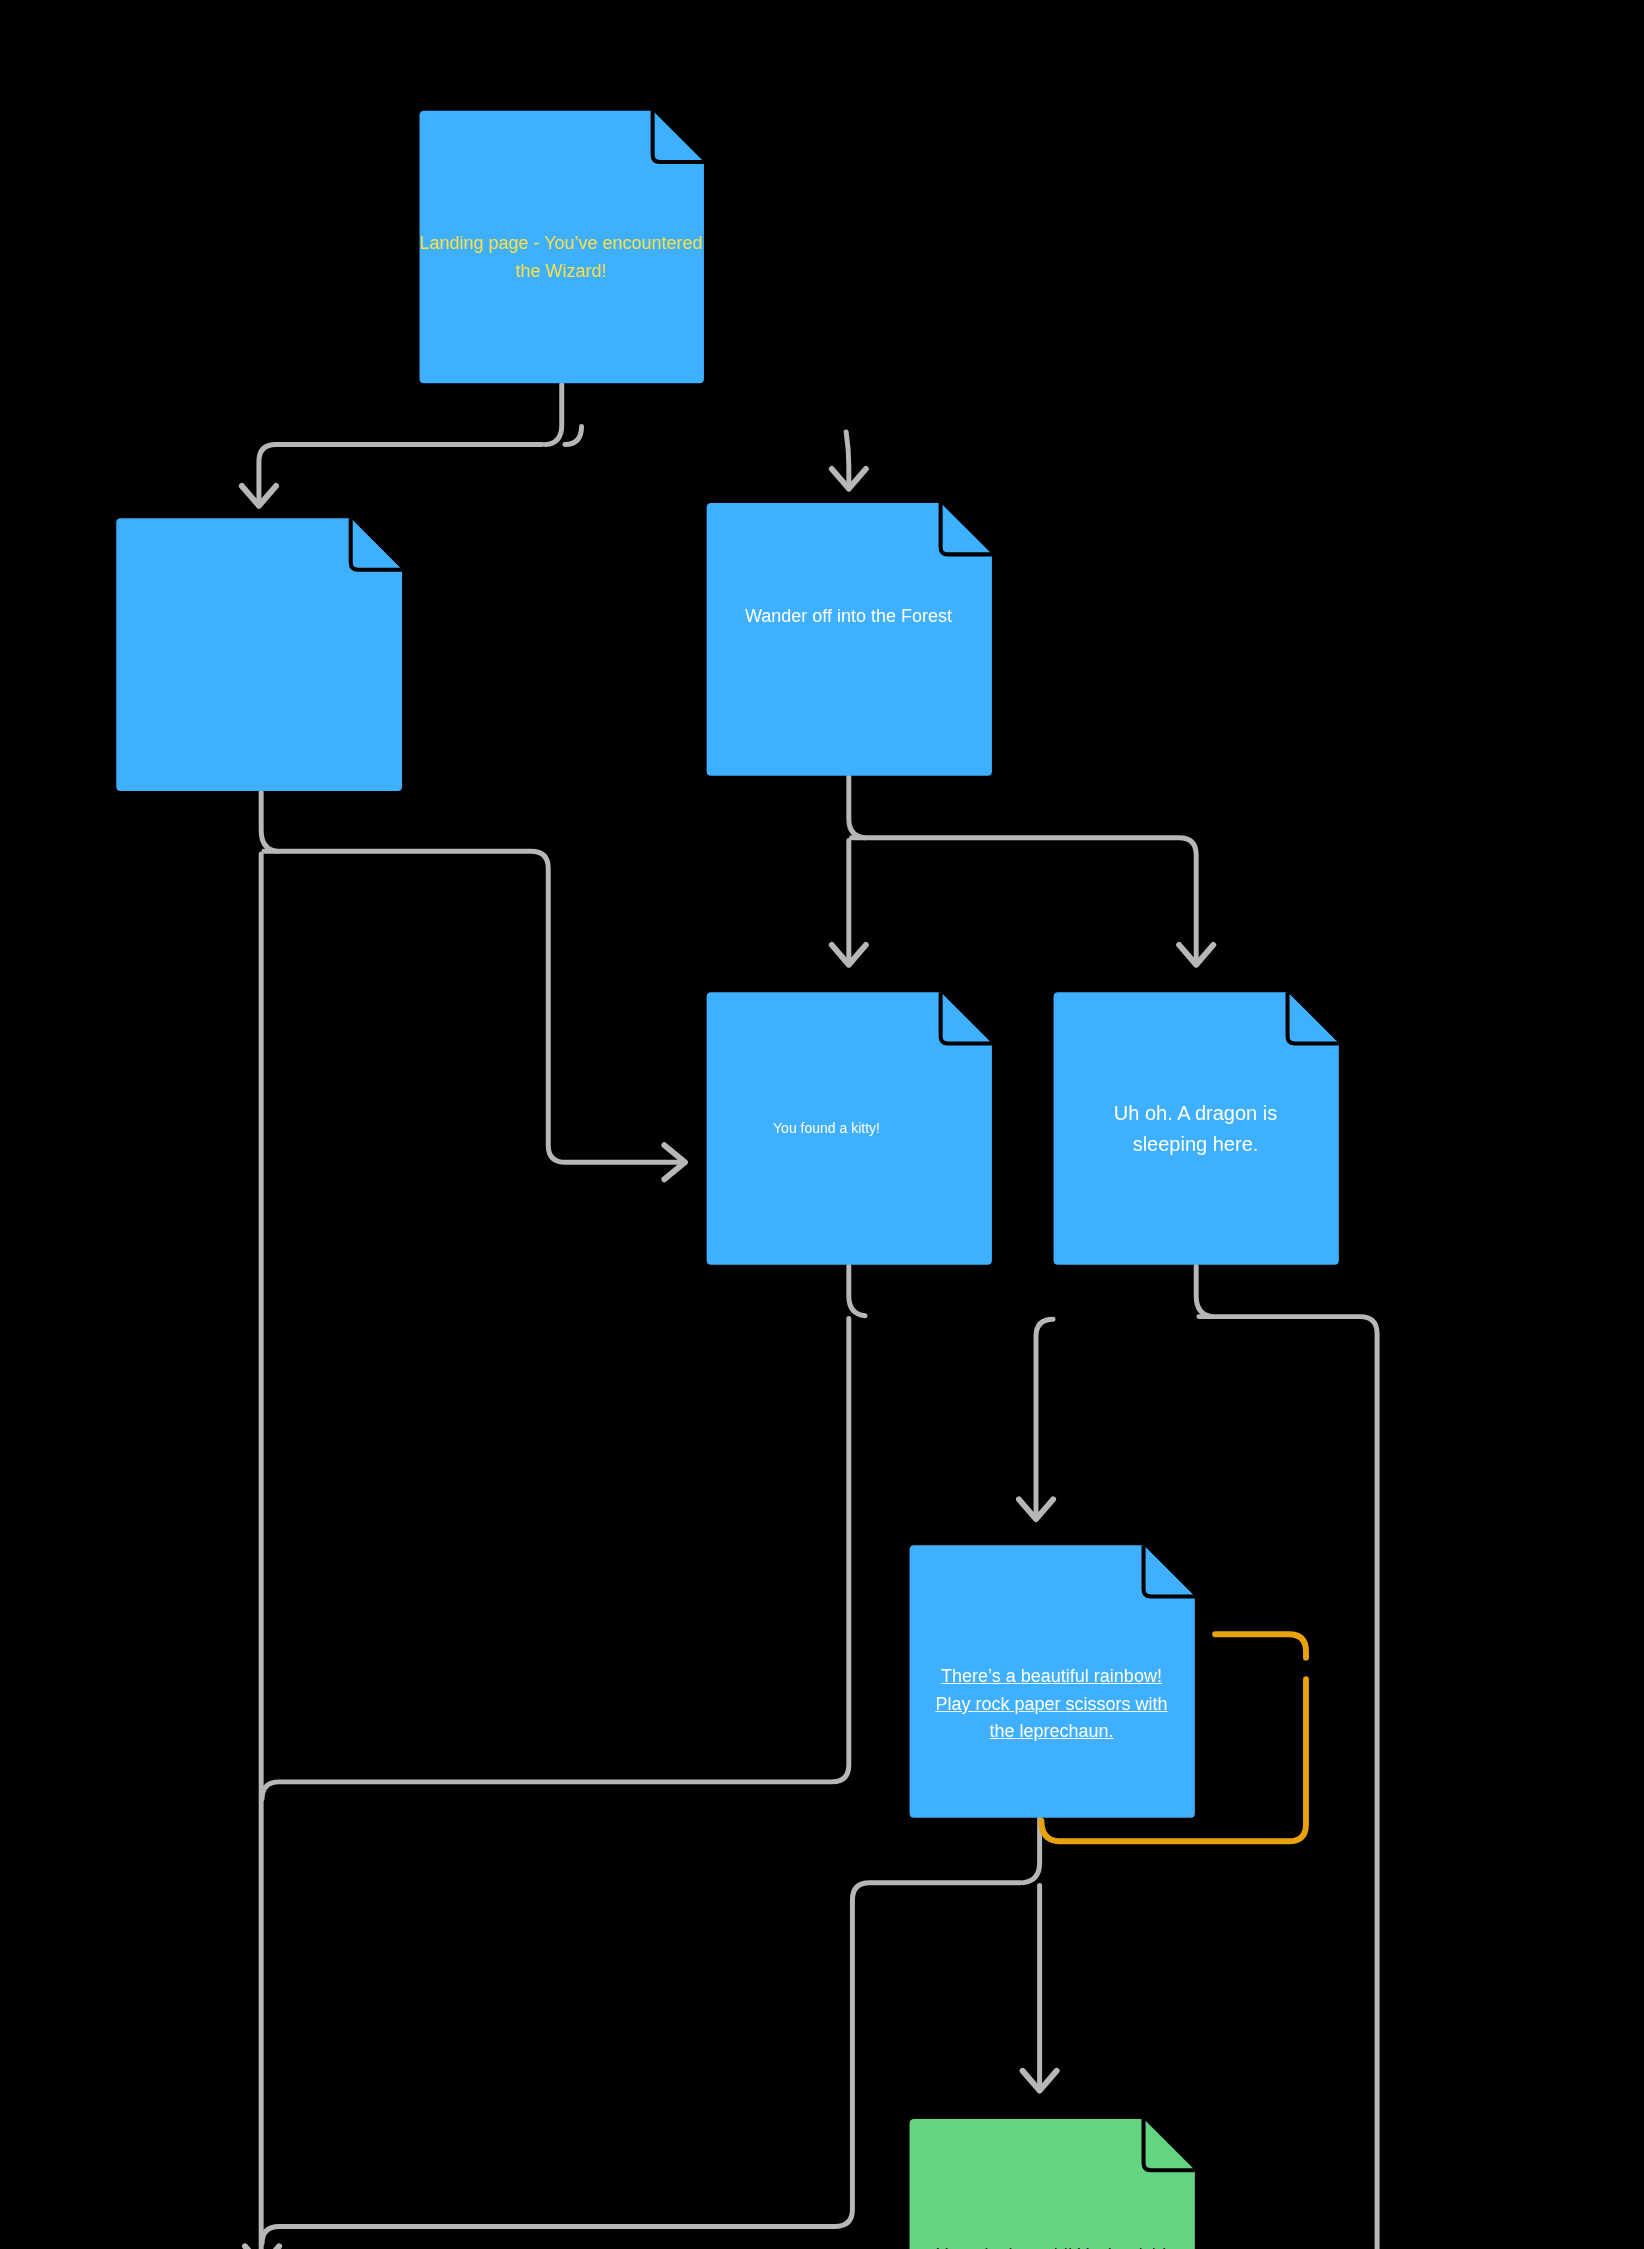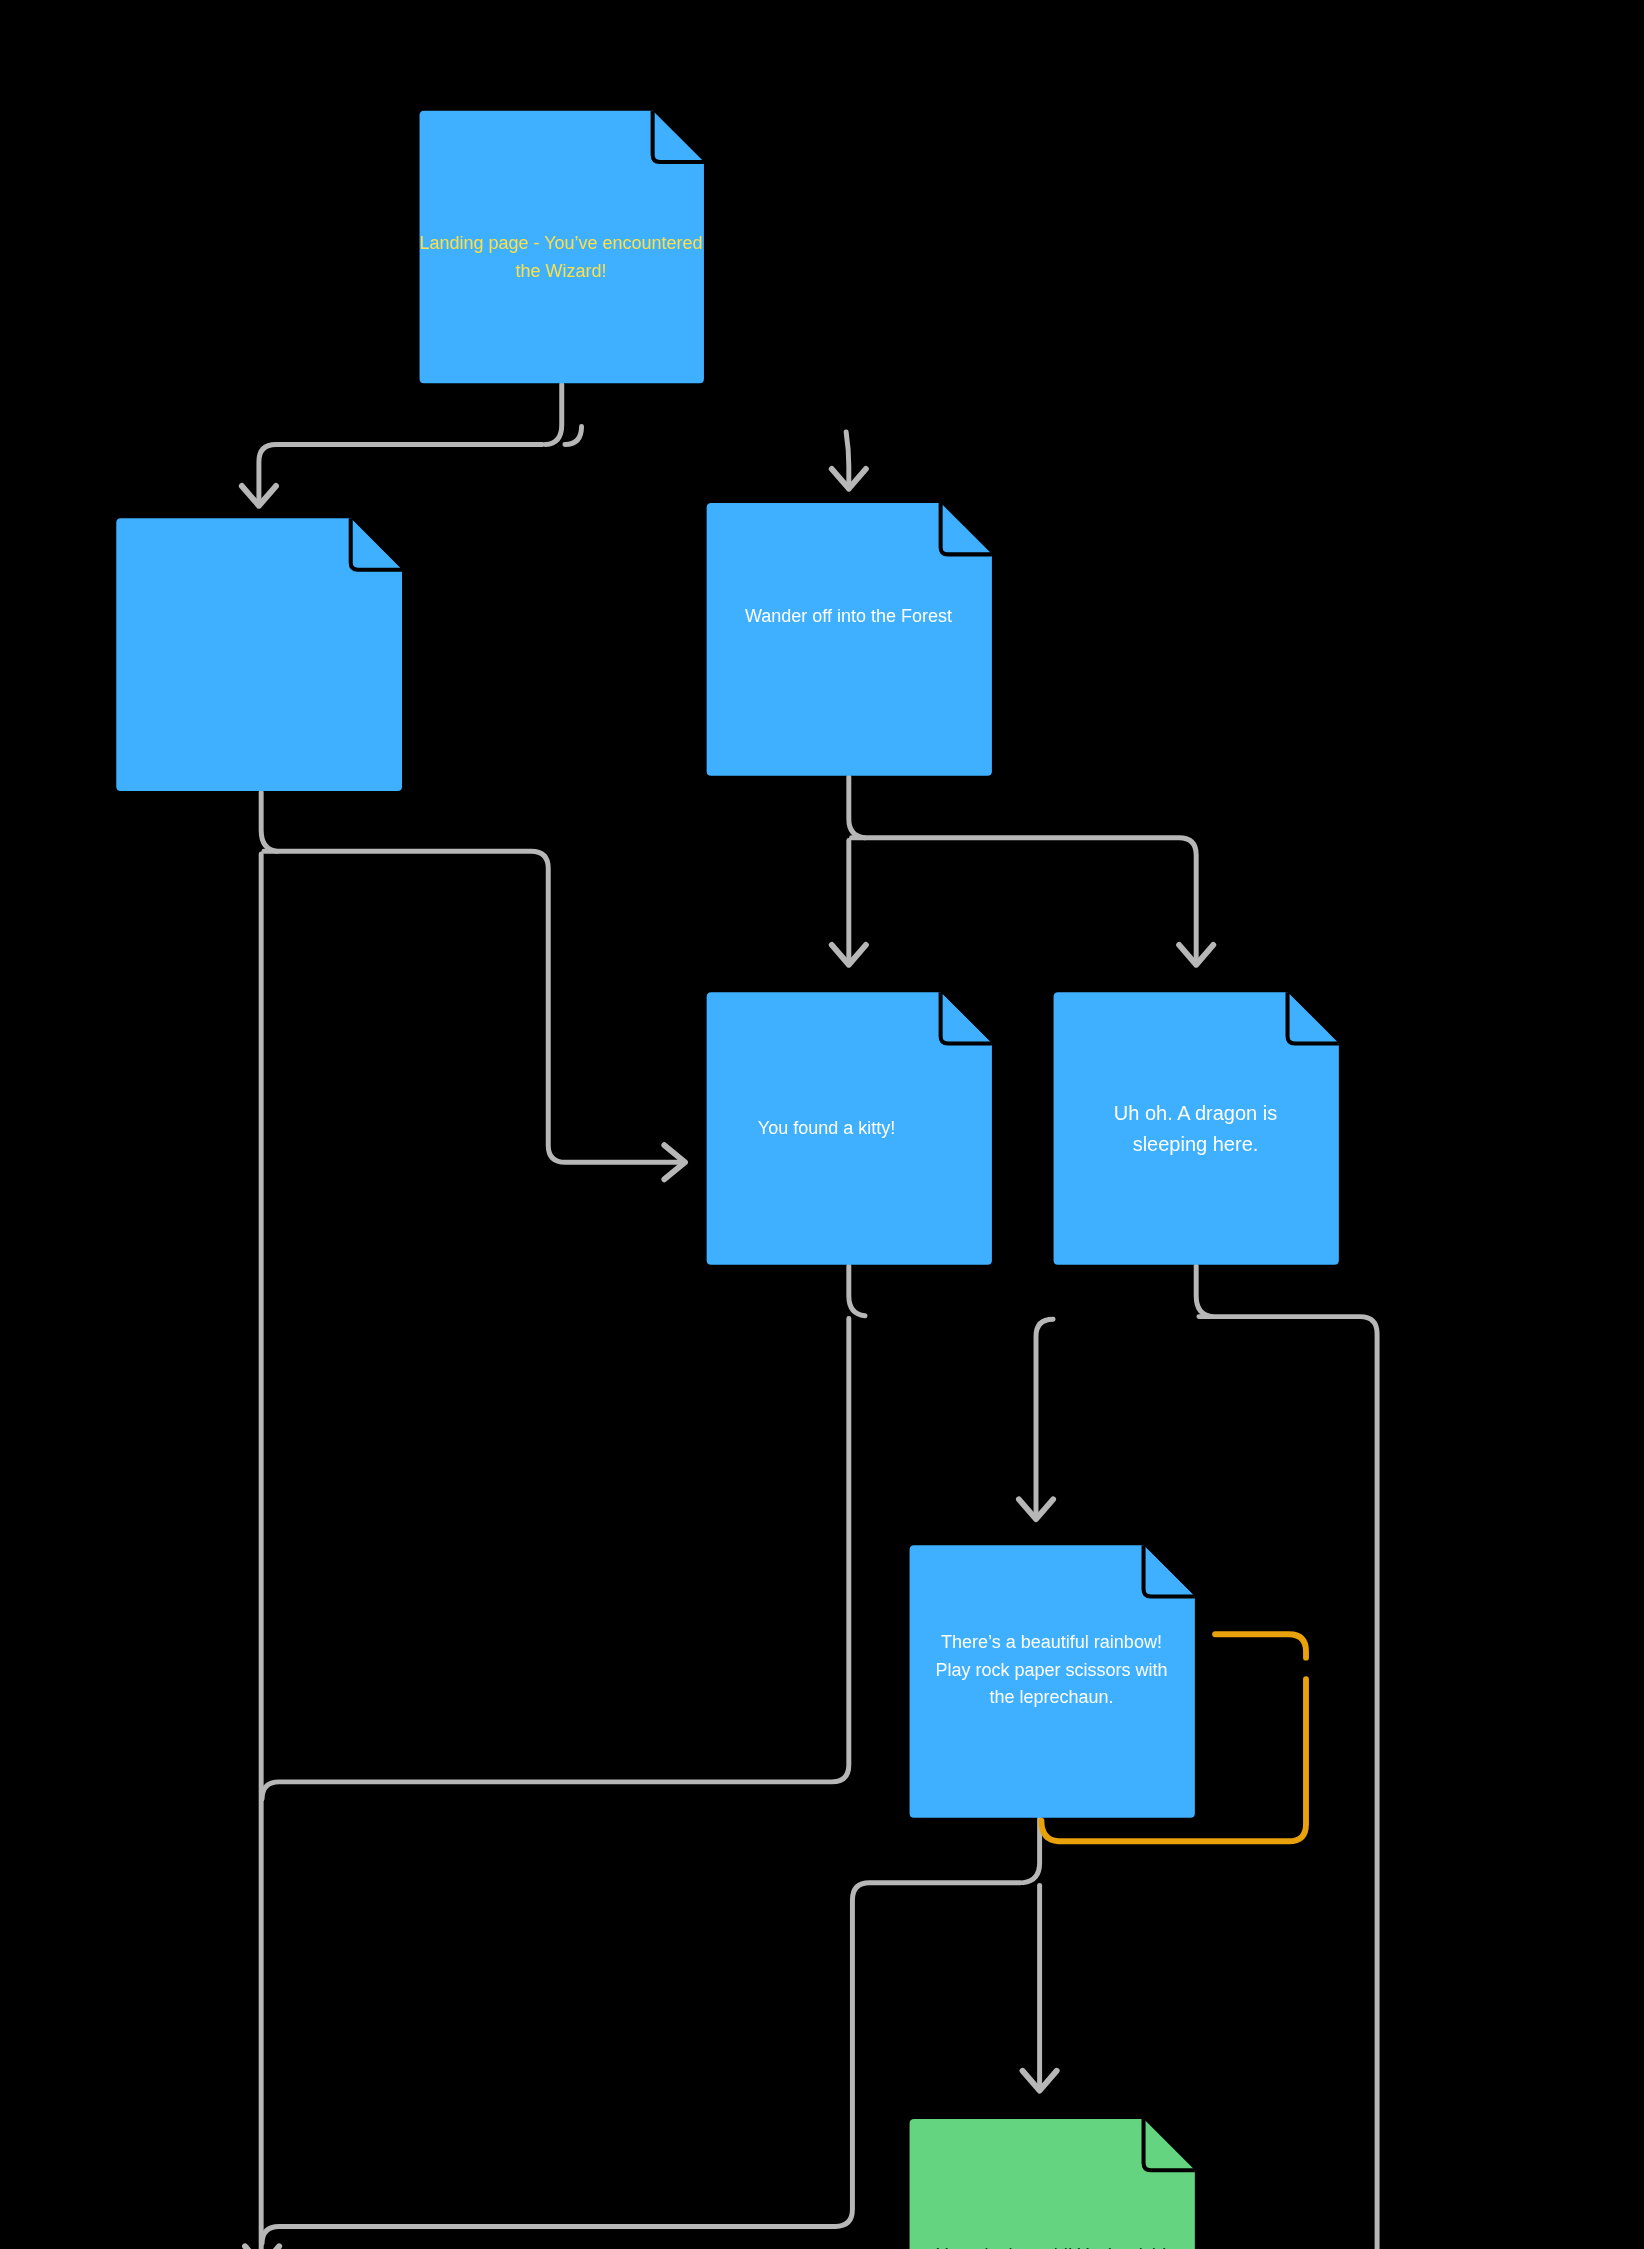--- a/index.html
+++ b/index.html
@@ -129,29 +129,29 @@
 
   <div class="nodelabel" style="left:419px;top:121px;width:284px;height:273px;color:#fde047;font-size:18px;">
     <span>Landing page - You’ve encountered the Wizard!</span>
   </div>
 
 
   <div class="nodelabel" style="left:706px;top:480px;width:285px;height:273px;color:#FFFFFF;font-size:18px;padding:0 35px;box-sizing:border-box;">
     <span>Wander off into the Forest</span>
   </div>
 
-  <div class="nodelabel" style="left:706px;top:992px;width:241px;height:273px;color:#FFFFFF;font-size:18px;justify-content:flex-end;">
+  <div class="nodelabel" style="left:706px;top:992px;width:241px;height:273px;color:#FFFFFF;font-size:14px;justify-content:flex-end;">
     <span>You found a kitty!</span>
   </div>
 
   <div class="nodelabel" style="left:1053px;top:992px;width:285px;height:273px;color:#FFFFFF;font-size:20px;padding:0 32px;box-sizing:border-box;">
     <span>Uh oh. A dragon is sleeping here.</span>
   </div>
 
-  <div class="nodelabel" style="left:909px;top:1534px;width:285px;height:273px;color:#FFFFFF;font-size:18px;padding:0 13px;box-sizing:border-box;">
+  <div class="nodelabel" style="left:909px;top:1568px;width:285px;height:273px;color:#FFFFFF;font-size:18px;padding:0 13px;box-sizing:border-box;text-decoration:underline;">
     <span>There’s a beautiful rainbow! Play rock paper scissors with the leprechaun.</span>
   </div>
 
   <div class="nodelabel" style="left:909px;top:2119px;width:285px;height:273px;color:#18271C;font-size:18px;padding:0 19px;box-sizing:border-box;">
     <span>You win the gold! You’re rich!</span>
   </div>
 
 </div>
 
 

